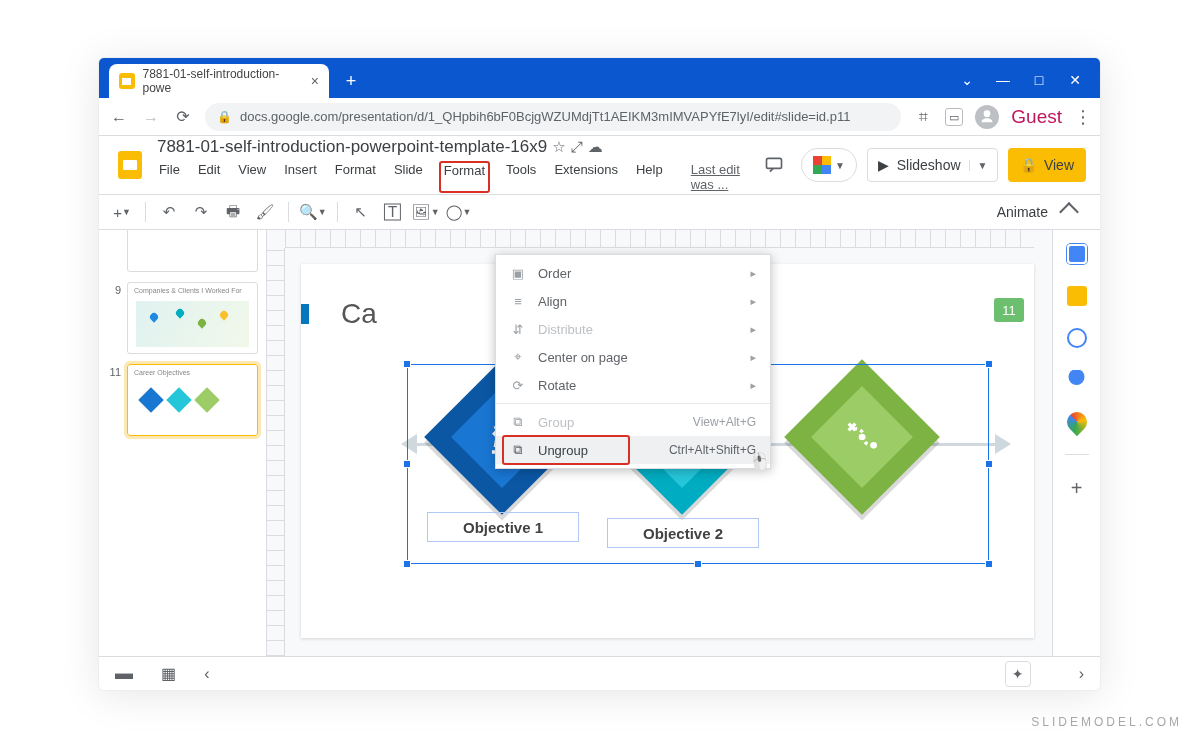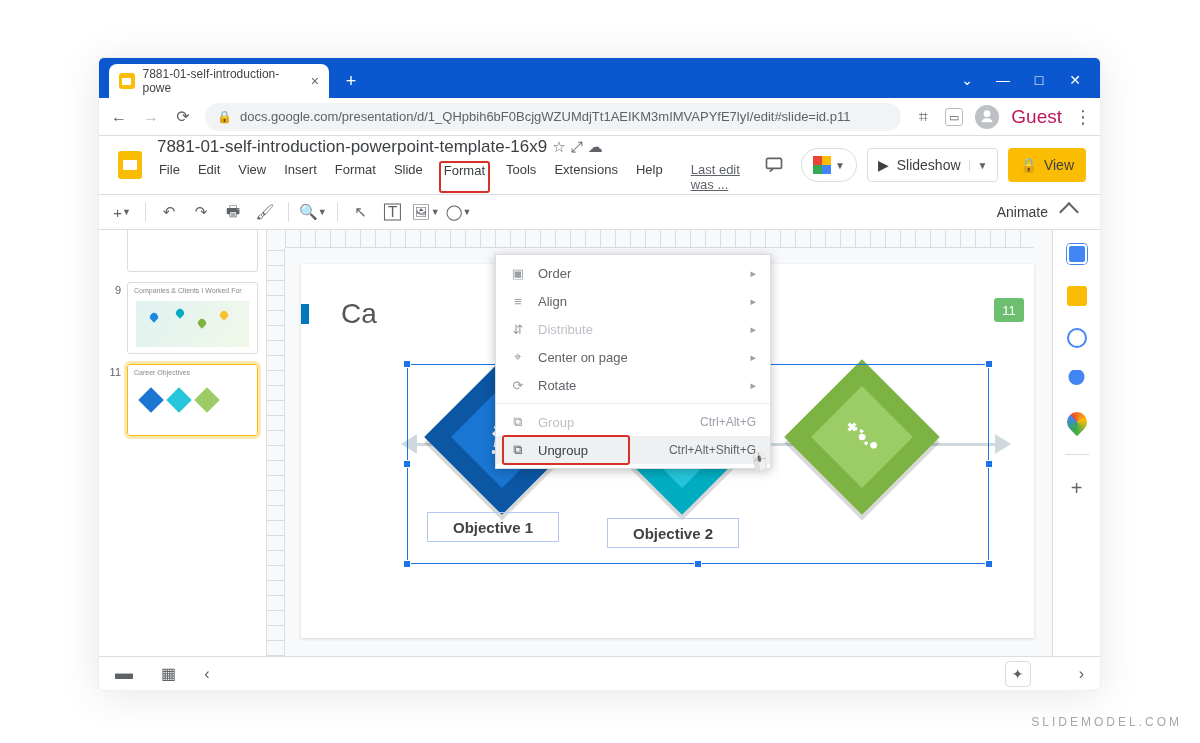--- a/index.html
+++ b/index.html
@@ -84,21 +84,21 @@
   .timeline-arrow{position:absolute;top:170px;left:100px;width:610px;height:20px;display:flex;align-items:center;}
   .timeline-arrow .bar{flex:1;height:3px;background:#cfd8dc;}
   .arrowhead{width:0;height:0;border-top:10px solid transparent;border-bottom:10px solid transparent;}
   .arrowhead.l{border-right:16px solid #cfd8dc;} .arrowhead.r{border-left:16px solid #cfd8dc;}
   .diamond{position:absolute;width:110px;height:110px;transform:rotate(45deg);top:118px;display:flex;align-items:center;justify-content:center;box-shadow:4px 4px 0 rgba(0,0,0,.15);}
   .diamond .inner{width:72px;height:72px;display:flex;align-items:center;justify-content:center;}
   .diamond svg{transform:rotate(-45deg);width:40px;height:40px;fill:#fff;}
   .d1{left:146px;background:#0b57a4;} .d1 .inner{background:#1976d2;}
   .d2{left:326px;background:#00acc1;} .d2 .inner{background:#26c6da;}
   .d3{left:506px;background:#7cb342;} .d3 .inner{background:#9ccc65;}
-  .objlabel{position:absolute;top:248px;width:132px;height:30px;border:1px solid #b1c8f5;display:flex;align-items:center;justify-content:center;font-weight:600;color:#424242;font-size:15px;}
+  .objlabel{position:absolute;top:248px;width:152px;height:30px;border:1px solid #b1c8f5;display:flex;align-items:center;justify-content:center;font-weight:600;color:#424242;font-size:15px;}
   .ol1{left:126px;} .ol2{left:306px;margin-top:6px;} .ol3{left:486px;}
   
   .sidepanel{width:48px;border-left:1px solid #dadce0;display:flex;flex-direction:column;align-items:center;gap:22px;padding-top:14px;}
   .sideico{width:20px;height:20px;border-radius:4px;}
   
   .bottombar{height:34px;border-top:1px solid #dadce0;display:flex;align-items:center;padding:0 16px;gap:28px;color:#5f6368;}
   .bottombar .spacer{flex:1;}
   .explore{width:26px;height:26px;border:1px solid #dadce0;border-radius:4px;display:flex;align-items:center;justify-content:center;font-size:14px;}
   .watermark{position:absolute;right:18px;bottom:14px;font-size:12px;letter-spacing:3px;color:#a7a7a7;}
   .th-title{position:absolute;left:6px;top:4px;font-size:7px;color:#888;}
@@ -350,21 +350,21 @@
       </div>
     <div class="ditem">
         <span class="ico">⟳</span>
         <span>Rotate</span>
         <span class="arrow">▸</span>
       </div>
     <div class="dsep"></div>
     <div class="ditem disabled">
         <span class="ico">⧉</span>
         <span>Group</span>
-        <span class="short">Ctrl+Alt+G</span>
+        <span class="short">View+Alt+G</span>
       </div>
     <div class="ditem hl" style="color:#3c4043;">
       <span class="ico" style="color:#5f6368;">⧉</span>
       <span>Ungroup</span>
       <span class="short" style="color:#5f6368;">Ctrl+Alt+Shift+G</span>
       <div class="redbox"></div>
     </div>
   </div>
   <div class="cursor">🖱️</div>
 </div>

